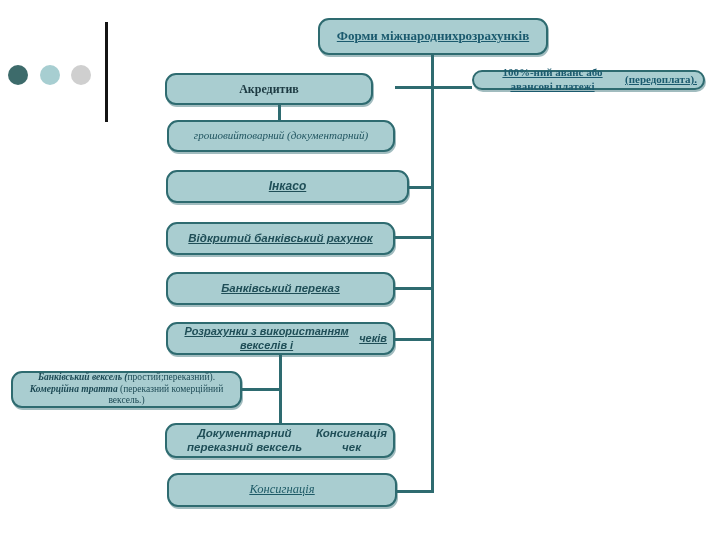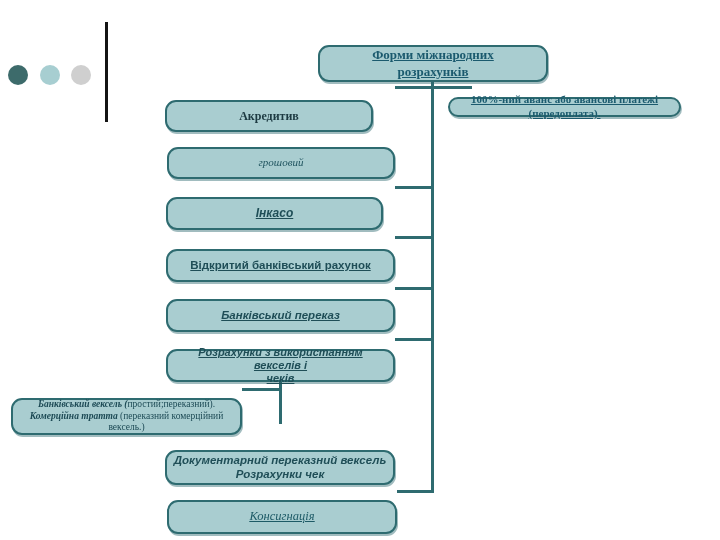--- a/index.html
+++ b/index.html
@@ -16,39 +16,39 @@
   .circle{position:absolute;width:20px;height:20px;border-radius:50%;}
   .vbar{position:absolute;background:#141414;}
 
   
   .node{
     position:absolute;
     background:var(--box_fill,#a9cdd0);
     border:2px solid var(--box_border,#2e6b70);
     border-radius:11px;
     box-shadow:1px 2px 0 rgba(46,107,112,.45);
-    display:flex;flex-direction:column;align-items:center;justify-content:center;
-    text-align:center;line-height:1.25;box-sizing:border-box;padding:2px 6px;margin-top:27px;
+    display:flex;align-items:center;justify-content:center;
+    text-align:center;line-height:1.25;box-sizing:border-box;padding:2px 6px;
   }
   .u{text-decoration:underline;}
   .serif{font-family:"Liberation Serif", serif;}
   .sans{font-family:"Liberation Sans", sans-serif;}
 
   .n-root{left:318px;top:18px;width:230px;height:37px;
     font-weight:bold;font-size:13px;color:var(--title_text,#1b5a6e);}
-  .n-avans{left:448px;top:70px;width:233px;height:20px;
+  .n-avans{left:472px;top:70px;width:233px;height:20px;
     font-weight:bold;font-size:11px;color:var(--title_text,#1b5a6e);}
   .n-akredytyv{left:165px;top:73px;width:208px;height:32px;
     font-weight:bold;font-size:12px;color:#1d3a42;}
   .n-hroshovyi{left:167px;top:120px;width:228px;height:32px;
     font-style:italic;font-size:11px;color:#215560;}
-  .n-inkaso{left:166px;top:170px;width:217px;height:33px;
+  .n-inkaso{left:166px;top:170px;width:243px;height:33px;
     font-weight:bold;font-style:italic;font-size:12px;color:#1f4e57;}
   .n-vidkrytyi{left:166px;top:222px;width:229px;height:33px;
-    font-weight:bold;font-size:11.5px;color:#1f4e57;}
+    font-weight:bold;font-style:italic;font-size:11.5px;color:#1f4e57;}
   .n-perekaz{left:166px;top:272px;width:229px;height:33px;
     font-weight:bold;font-style:italic;font-size:11.5px;color:#1f4e57;text-align:center;}
   .n-rozrakhunky{left:166px;top:322px;width:229px;height:33px;
     font-weight:bold;font-style:italic;font-size:11px;color:#1f4e57;line-height:1.2;}
   .n-note{left:11px;top:371px;width:231px;height:37px;
     font-size:9.5px;color:#1d4a55;line-height:1.2;padding:2px 3px;}
   .n-note .b{font-weight:bold;font-style:italic;}
   .n-dokumentarnyi{left:165px;top:423px;width:230px;height:35px;
     font-weight:bold;font-style:italic;font-size:11.5px;color:#1f4e57;line-height:1.2;}
   .n-konsyhnatsiia{left:167px;top:473px;width:230px;height:34px;
@@ -84,20 +84,21 @@
     <div class="u">100%-ний аванс або авансові платежі</div>
     <div class="u">(передоплата).</div>
   </div>
 
   <div class="node n-akredytyv serif">
     <div>Акредитив</div>
   </div>
 
   <div class="node n-hroshovyi serif">
     <div>грошовий</div>
+    <div>товарний (документарний)</div>
   </div>
 
   <div class="node n-inkaso sans">
     <div class="u">Інкасо</div>
   </div>
 
   <div class="node n-vidkrytyi sans">
     <div class="u">Відкритий банківський рахунок</div>
   </div>
 
@@ -110,20 +111,20 @@
     <span class="b">Комерційна тратта </span><span>(переказний комерційний вексель.)</span></div>
   </div>
 
   <div class="node n-rozrakhunky sans">
     <div class="u">Розрахунки з використанням векселів і</div>
     <div class="u">чеків</div>
   </div>
 
   <div class="node n-dokumentarnyi sans">
     <div>Документарний переказний вексель</div>
-    <div>Розрахунки чек</div>
+    <div>Консигнація чек</div>
   </div>
 
   <div class="node n-konsyhnatsiia serif">
     <div class="u">Консигнація</div>
   </div>
 
 </div>
 
 </body></html>

